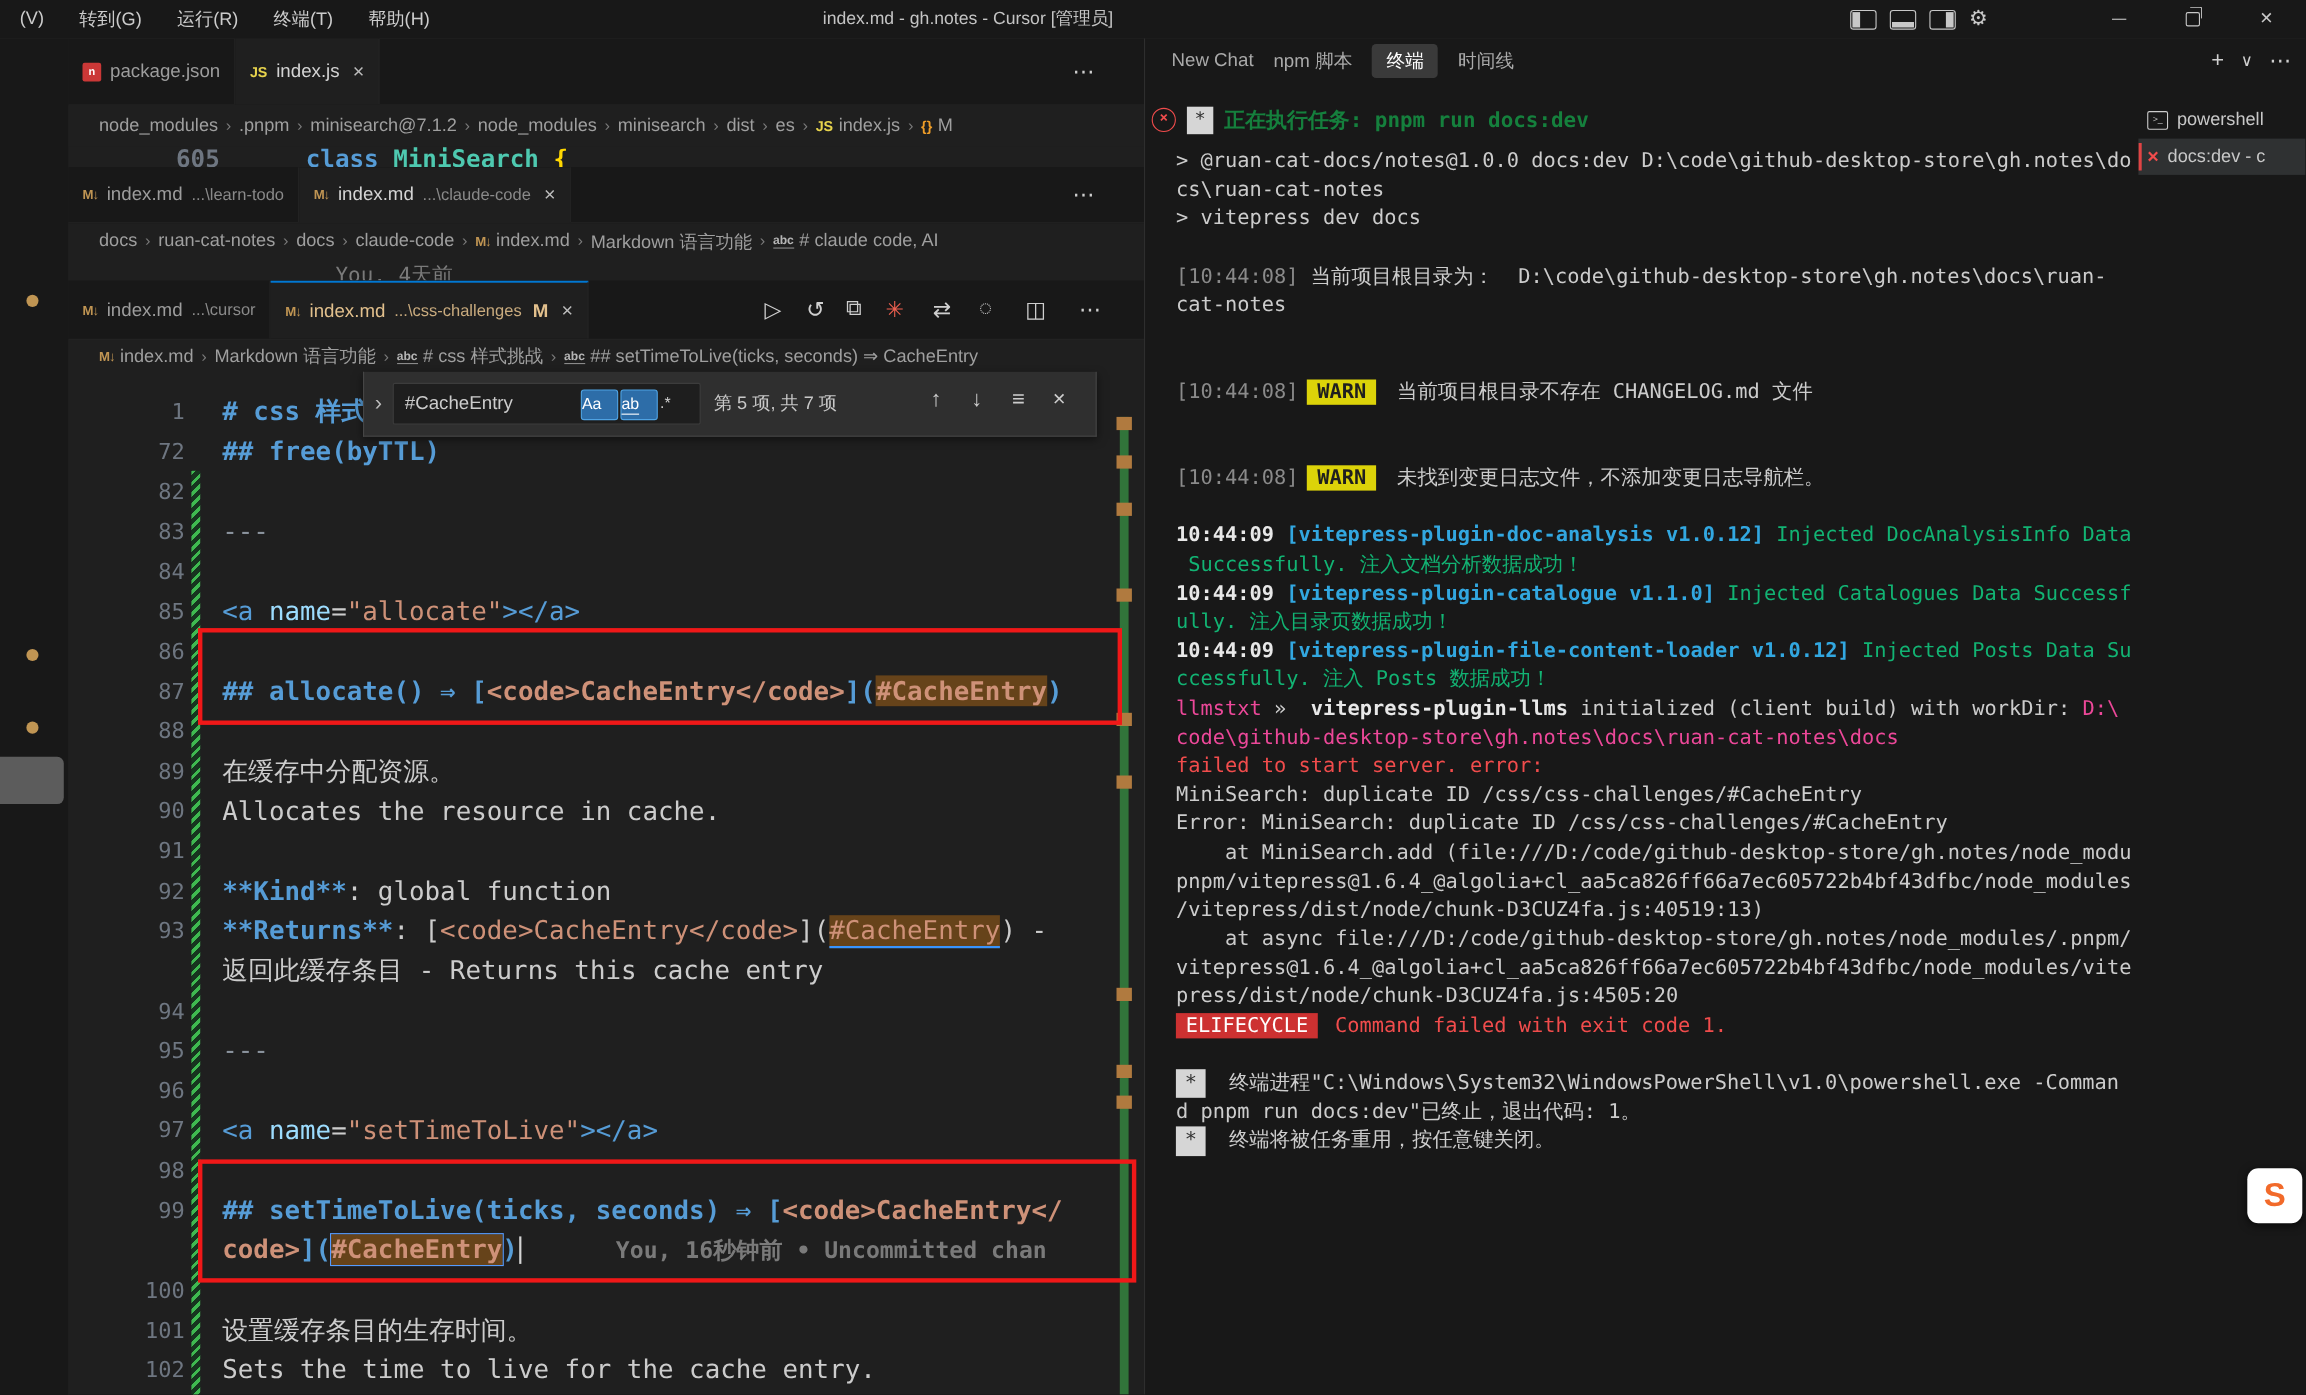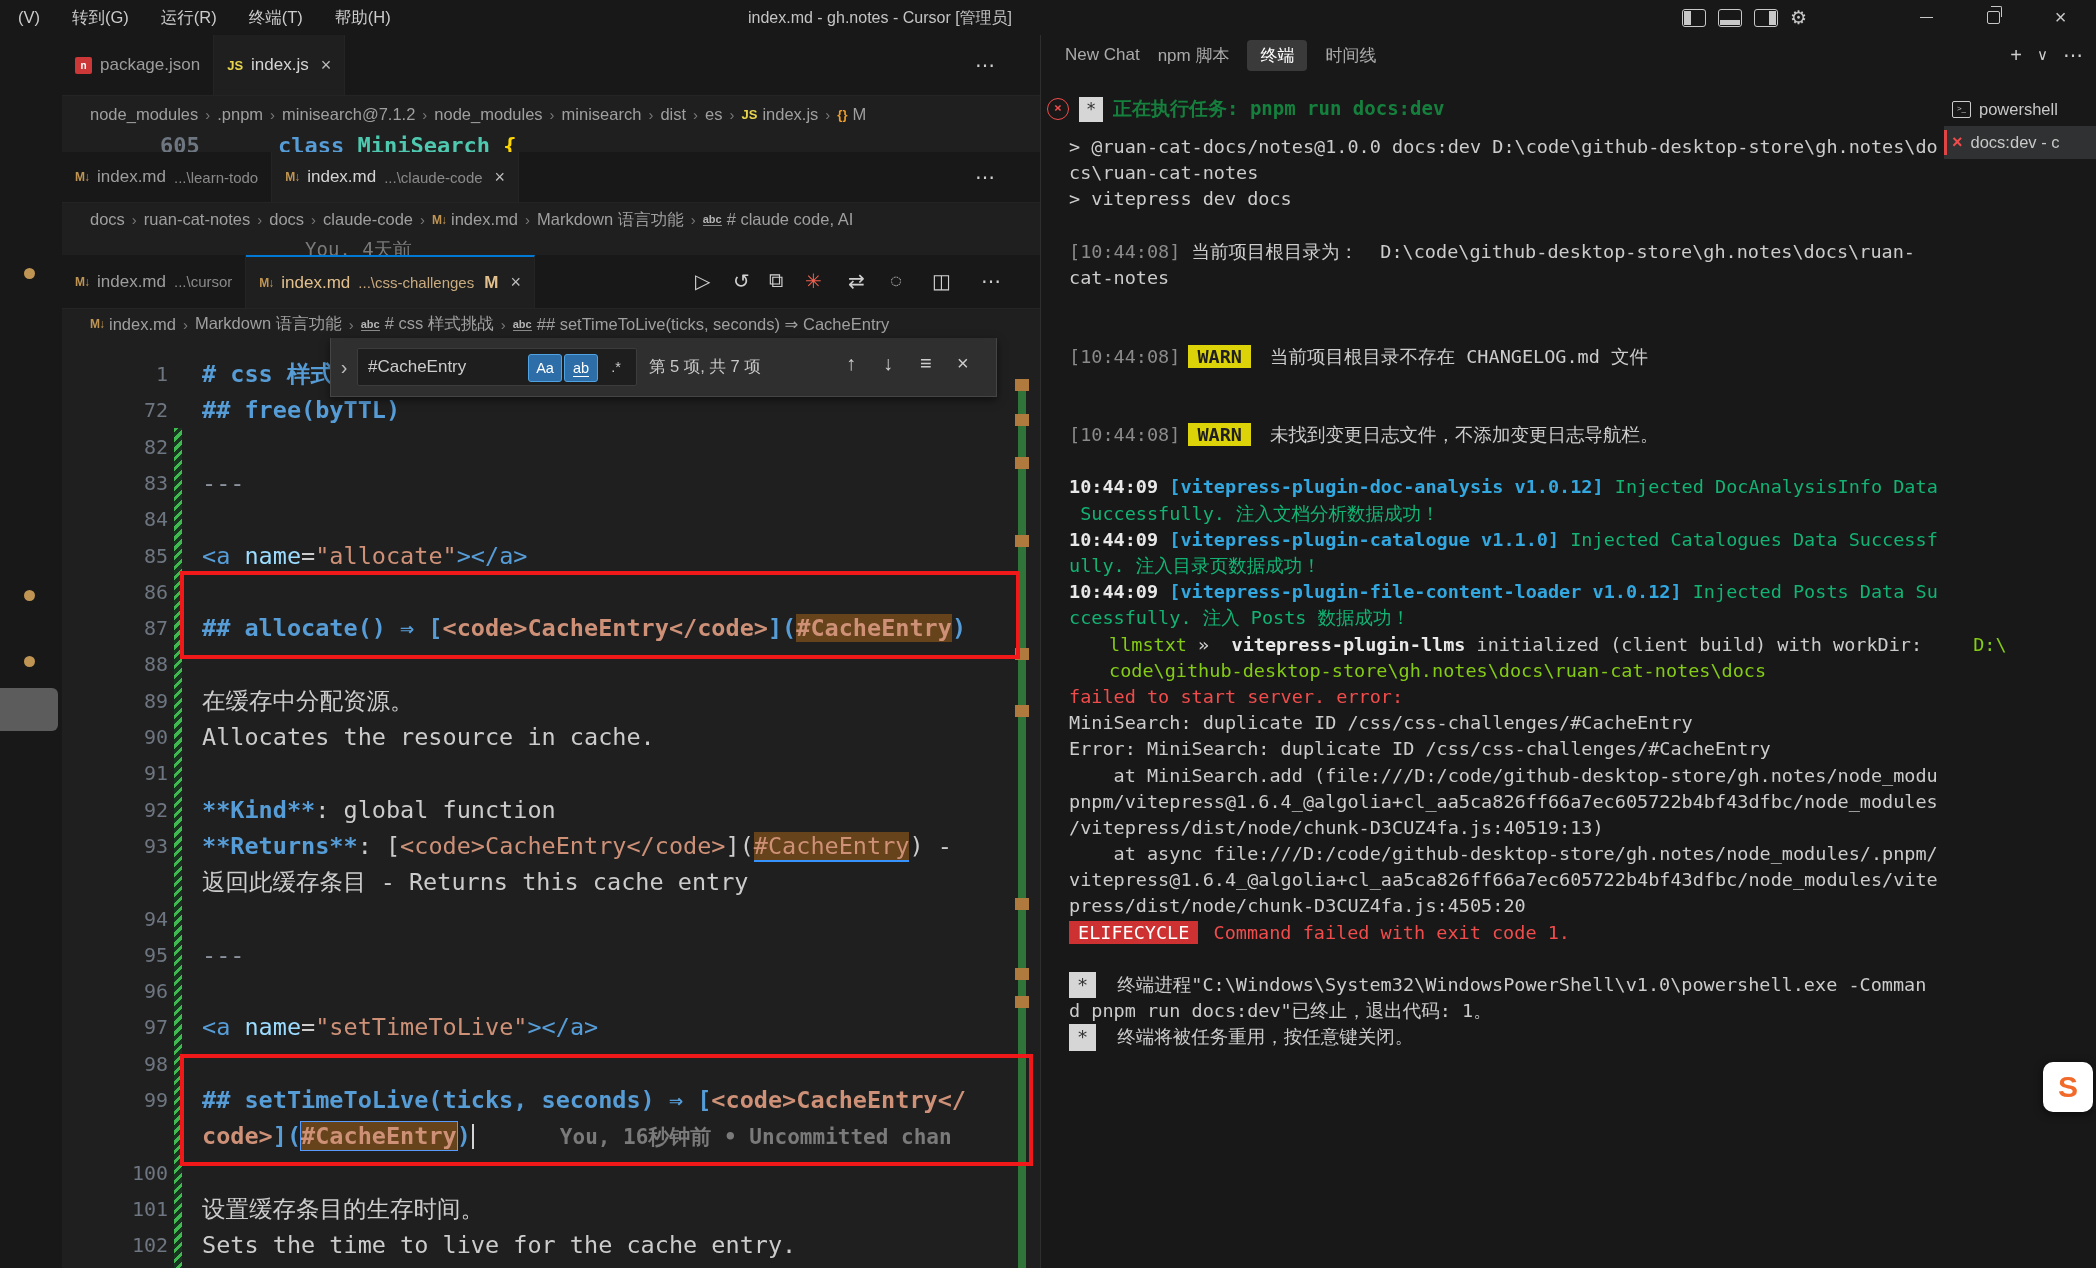--- a/index.html
+++ b/index.html
@@ -87,21 +87,21 @@
   #ruler{position:absolute;left:953px;top:310px;width:14px;height:923px;}
   #ruler .gbar{position:absolute;left:3px;top:34px;width:8px;height:889px;background:rgba(63,185,80,.55);}
   #ruler .mk{position:absolute;left:0;width:14px;height:12px;background:#b07a3f;}
   
   #findw{position:absolute;left:268px;top:303px;width:665px;height:58px;background:#2f2f2f;border:1px solid #454545;
          border-top:none;box-shadow:0 3px 8px rgba(0,0,0,.5);z-index:8;display:flex;align-items:center;}
   #findw .chev{width:26px;text-align:center;color:#bdbdbd;font-size:20px;}
   #findinput{position:relative;width:278px;height:36px;background:#1e1e1e;border:1px solid #3c3c3c;border-radius:2px;}
   #findinput input{position:absolute;left:8px;top:0;width:150px;height:34px;background:transparent;border:none;outline:none;
                    color:#cccccc;font-size:17px;font-family:"Liberation Sans",sans-serif;}
-  .fopt{position:absolute;top:5px;width:32px;height:26px;display:flex;align-items:center;justify-content:center;
+  .fopt{position:absolute;top:5px;width:32px;height:26px;display:flex;align-items:center;justify-content:flex-start;
         border-radius:3px;font-size:14.5px;color:#cccccc;}
   .fopt.on{background:#2d6da8;border:1px solid #4fa3e3;color:#fff;}
   .fopt.word span{border-bottom:1.5px solid #fff;}
   #fres{margin-left:12px;font-size:16.5px;color:#c8c8c8;white-space:nowrap;}
   .fnav{position:absolute;top:14px;font-size:20px;color:#cccccc;}
   
   #termcol{position:absolute;left:1040px;top:35px;width:1056px;height:1233px;background:#181818;border-left:1px solid #2e2e2e;}
   #paneltabs{position:absolute;left:24px;top:0;height:40px;display:flex;align-items:center;gap:18px;font-size:17px;color:#aaaaaa;}
   #paneltabs .ptab{white-space:nowrap;}
   #paneltabs .ptab.active{background:#3a3a3a;color:#ffffff;border-radius:4px;padding:4px 13px;}
@@ -112,21 +112,21 @@
           line-height:18px;text-align:center;font-weight:700;}
   .starbadge{display:inline-block;min-width:24px;height:25px;background:#d6d6d6;color:#333;text-align:center;
              line-height:25px;font-size:17px;}
   #tasktext{font-size:19px;color:#15803d;font-weight:600;white-space:pre;}
   #termlines{position:absolute;left:28px;top:99px;width:920px;font-family:"DejaVu Sans Mono",monospace;font-size:18.5px;}
   .tline{height:26.2px;line-height:26.2px;white-space:pre;}
   .t-w{color:#cccccc;}
   .t-wb{color:#e8e8e8;font-weight:700;}
   .t-g{color:#8a8a8a;}
   .t-gr{color:#12b373;}
-  .t-bl{color:#84cc16;margin-left:40px;}
+  .t-bl{color:#ec4899;}
   .t-pb{color:#32a7e0;font-weight:700;}
   .t-r{color:#f14c4c;}
   .t-warn{background:#dcd309;color:#1f1f1f;font-weight:700;padding:1px 9px;margin:0 8px;}
   .t-elife{background:#cd3131;color:#ffffff;padding:1px 9px;margin-right:4px;}
   .t-star{display:inline-block;background:#d6d6d6;color:#333;padding:0 8px;margin-right:10px;}
   
   #termlist{position:absolute;left:903px;top:58px;width:153px;}
   .titem{position:relative;height:33px;display:flex;align-items:center;gap:8px;padding-left:8px;color:#c8c8c8;font-size:16.5px;white-space:nowrap;overflow:hidden;}
   .titem.sel{background:#2f3132;}
   .titem.sel:before{content:"";position:absolute;left:0;top:4px;bottom:4px;width:3px;background:#e04444;}

